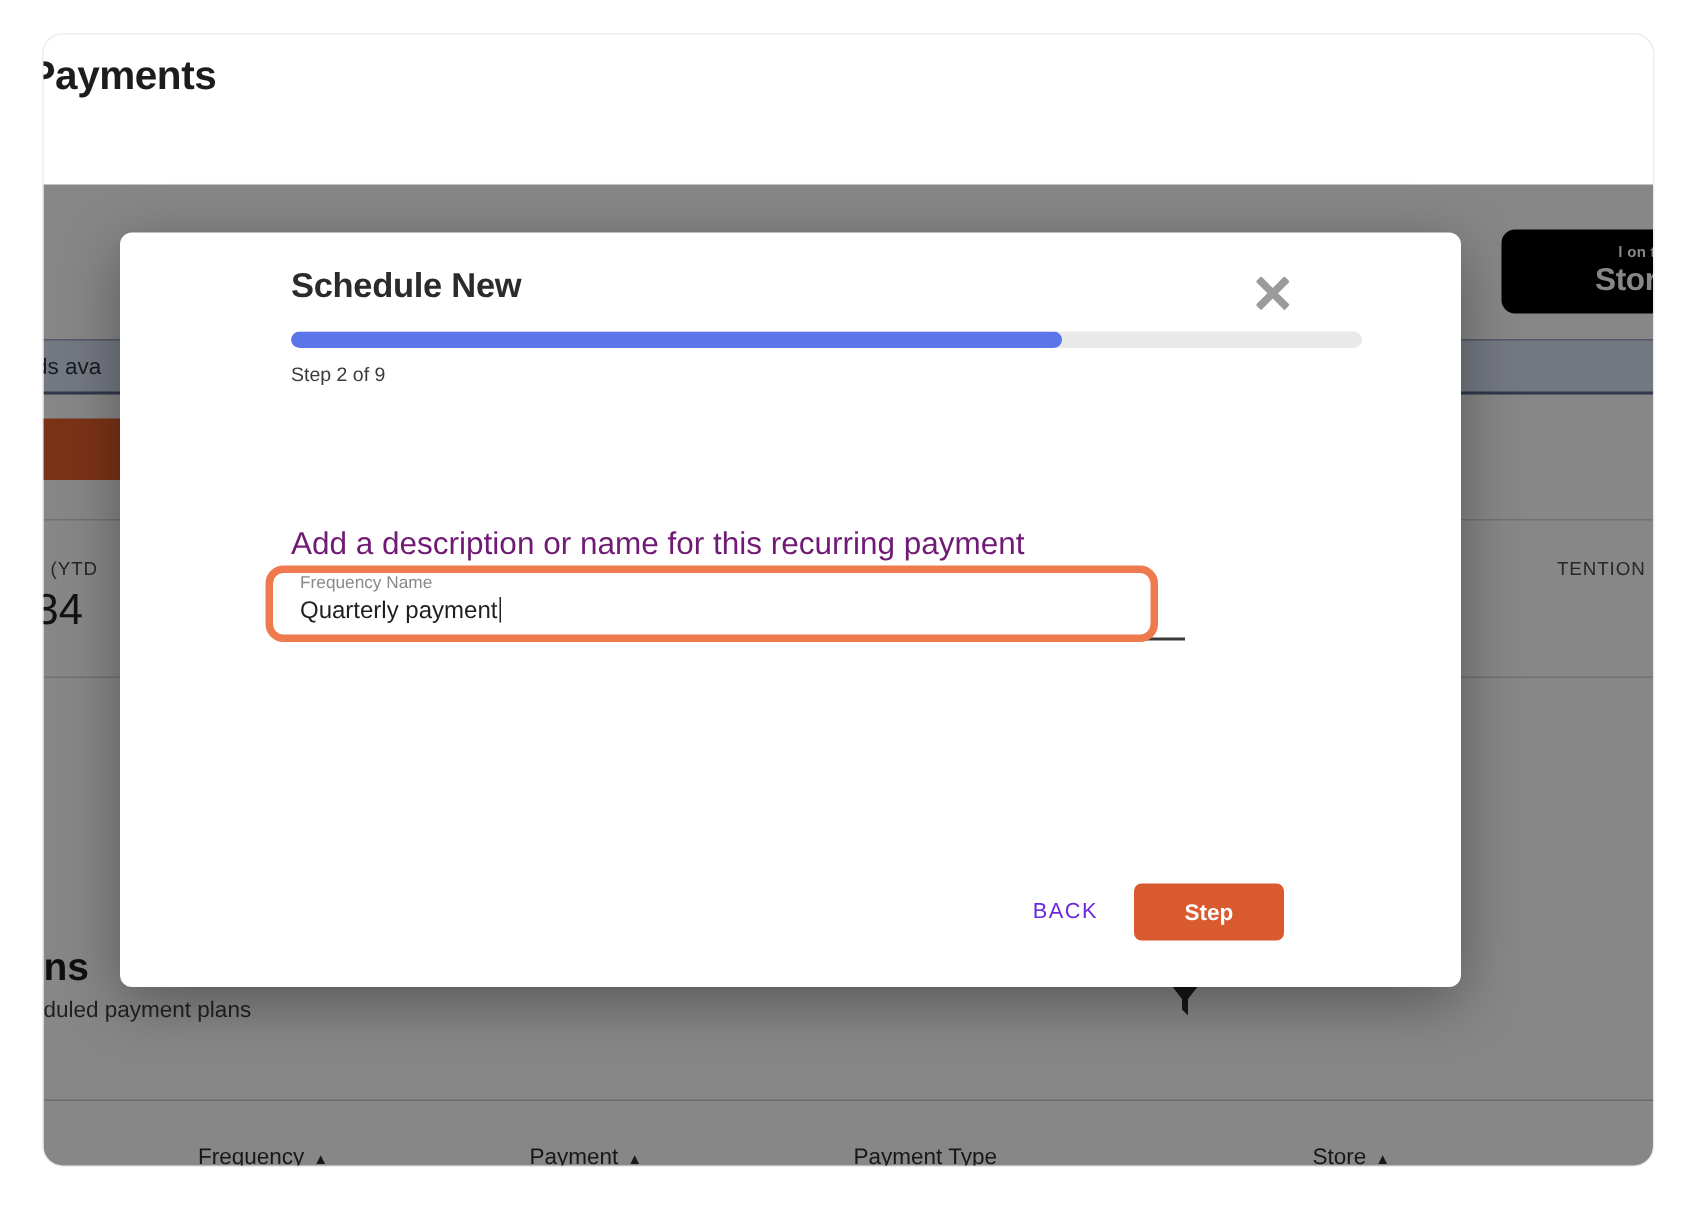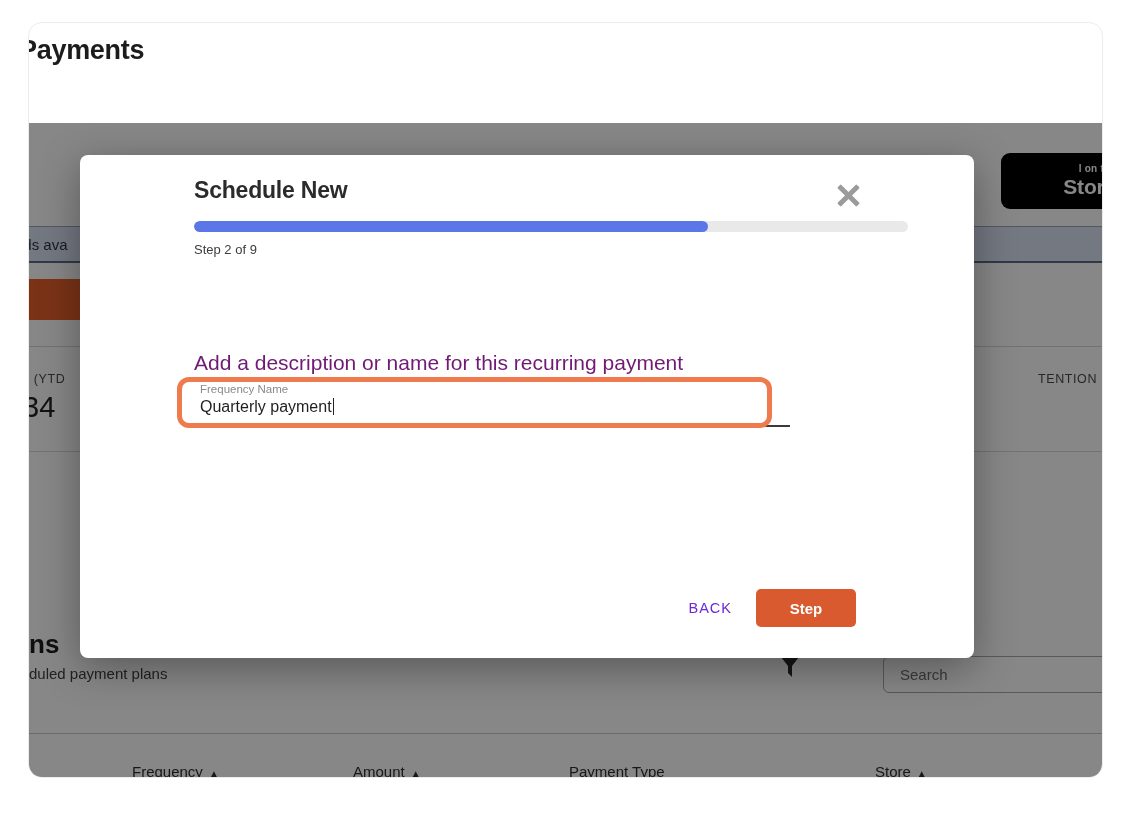--- a/index.html
+++ b/index.html
@@ -129,28 +129,27 @@
 
   <div class="section-heading">ns</div>
   <div class="section-sub">duled payment plans</div>
 
   <div class="funnel">
     <svg width="18" height="22" viewBox="0 0 18 22">
       <path d="M0,0 L18,0 L11,9 L11,20 L7,16 L7,9 Z" fill="#2a2a2a"></path>
     </svg>
   </div>
 
-  <input class="search-box" type="text" placeholder="Search" style="">
 
   <div class="table-border"></div>
   <div class="th th-frequency">
     <span>Frequency</span><span class="arrow">▲</span>
   </div>
   <div class="th th-status">
-    <span>Amount</span><span class="arrow">▲</span>
+    <span>Payment</span><span class="arrow">▲</span>
   </div>
   <div class="th th-paytype">
     <span>Payment Type</span>
   </div>
   <div class="th th-amount">
     <span>Store</span><span class="arrow">▲</span>
   </div>
 
   <div class="store-badge">
     <span class="line1">l on the</span>

